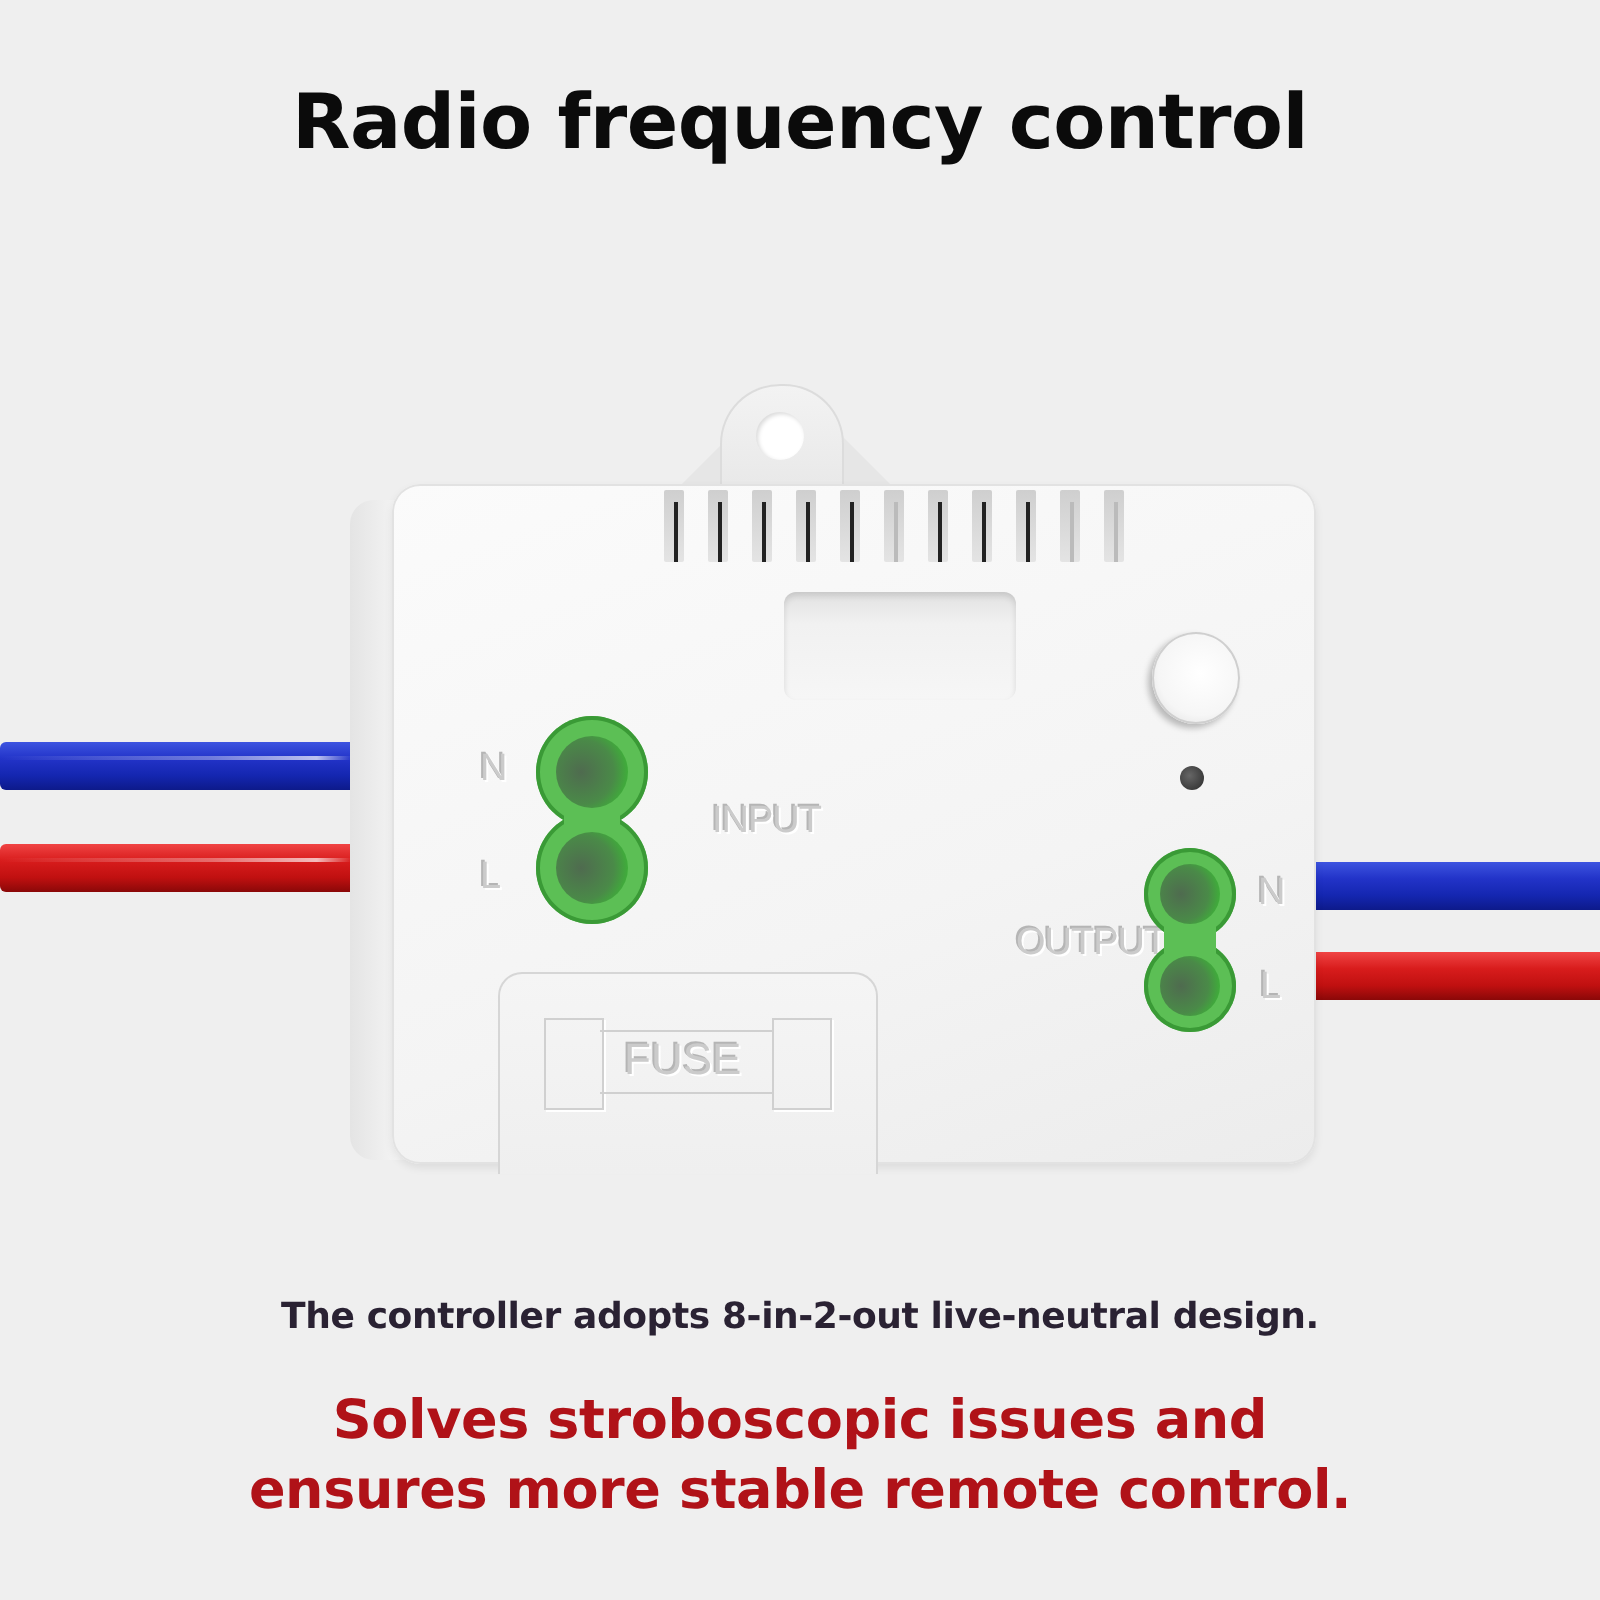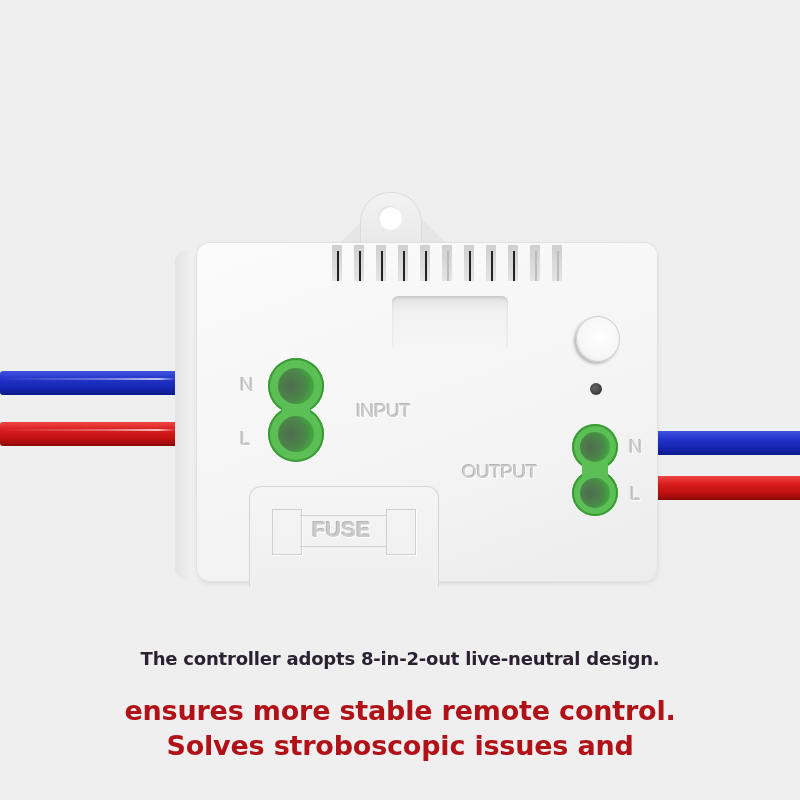--- a/index.html
+++ b/index.html
@@ -153,21 +153,21 @@
   }
 
   .fuse-cover {
     position: absolute; left: 249px; top: 486px; width: 188px; height: 100px;
     border: 1.5px solid #d6d6d6;
     border-bottom: none;
     border-radius: 12px 12px 0 0;
     background: linear-gradient(to bottom, #f5f5f5, #efefef);
   }
   .fuse-shape {
-    position: absolute; left: 272px; top: 509px; width: 144px; height: 46px; font-weight: bold;
+    position: absolute; left: 272px; top: 509px; width: 144px; height: 46px;
   }
   .fuse-shape .cap {
     position: absolute; top: 0; width: 28px; height: 44px;
     border: 1.5px solid #d0d0d0;
     box-shadow: 1px 1px 0 #fff;
   }
   .fuse-shape .cap.l { left: 0; }
   .fuse-shape .cap.r { right: 0; }
   .fuse-shape .body {
     position: absolute; left: 28px; top: 6px; width: 86px; height: 30px;
@@ -177,20 +177,21 @@
     position: absolute; left: 40px; top: 8px;
     font-family: "Liberation Sans", sans-serif;
     font-size: 22px; color: #cbcbcb;
     text-shadow: 1px 1px 0 #ffffff, -1px -1px 0 #b5b5b5;
   }
 </style>
 </head>
 <body>
 
 <div class="headline">
+  <div>Radio frequency control</div>
 </div>
 
 <div>
 
   <div class="wire blue" style="left:0; top:371px; width:196px;">
       <div class="hl"></div>
     </div>
   <div class="wire red" style="left:0; top:422px; width:196px;">
       <div class="hl"></div>
     </div>
@@ -229,21 +230,21 @@
   <div class="emboss" style="left:240px; top:428px;">L</div>
   <div class="terminal" style="left:268px; top:358px;">
     <div class="ring top"></div>
       <div class="ring bot"></div>
       <div class="waist"></div>
     <div class="bore top"></div>
     <div class="bore bot"></div>
   </div>
   <div class="emboss" style="left:327px; top:400px;margin-left:29px;">INPUT</div>
 
-  <div class="emboss" style="left:462px; top:461px;text-align:right;">OUTPUT</div>
+  <div class="emboss" style="left:508px; top:461px;text-align:right;">OUTPUT</div>
   <div class="terminal out" style="left:572px; top:424px;">
     <div class="ring top"></div>
       <div class="ring bot"></div>
       <div class="waist"></div>
     <div class="bore top"></div>
     <div class="bore bot"></div>
   </div>
   <div class="emboss" style="left:629px; top:436px;">N</div>
   <div class="emboss" style="left:630px; top:483px;">L</div>
 
@@ -252,15 +253,15 @@
     <div class="cap l"></div>
     <div class="body"></div>
     <div class="cap r"></div>
     <div class="label">FUSE</div>
   </div>
 </div>
 
 <div class="subtext">The controller adopts 8-in-2-out live-neutral design.</div>
 
 <div class="tagline">
+  <div>Solves stroboscopic issues and</div>
   <div>ensures more stable remote control.</div>
-  <div>Solves stroboscopic issues and</div>
 </div>
 
 </body></html>

